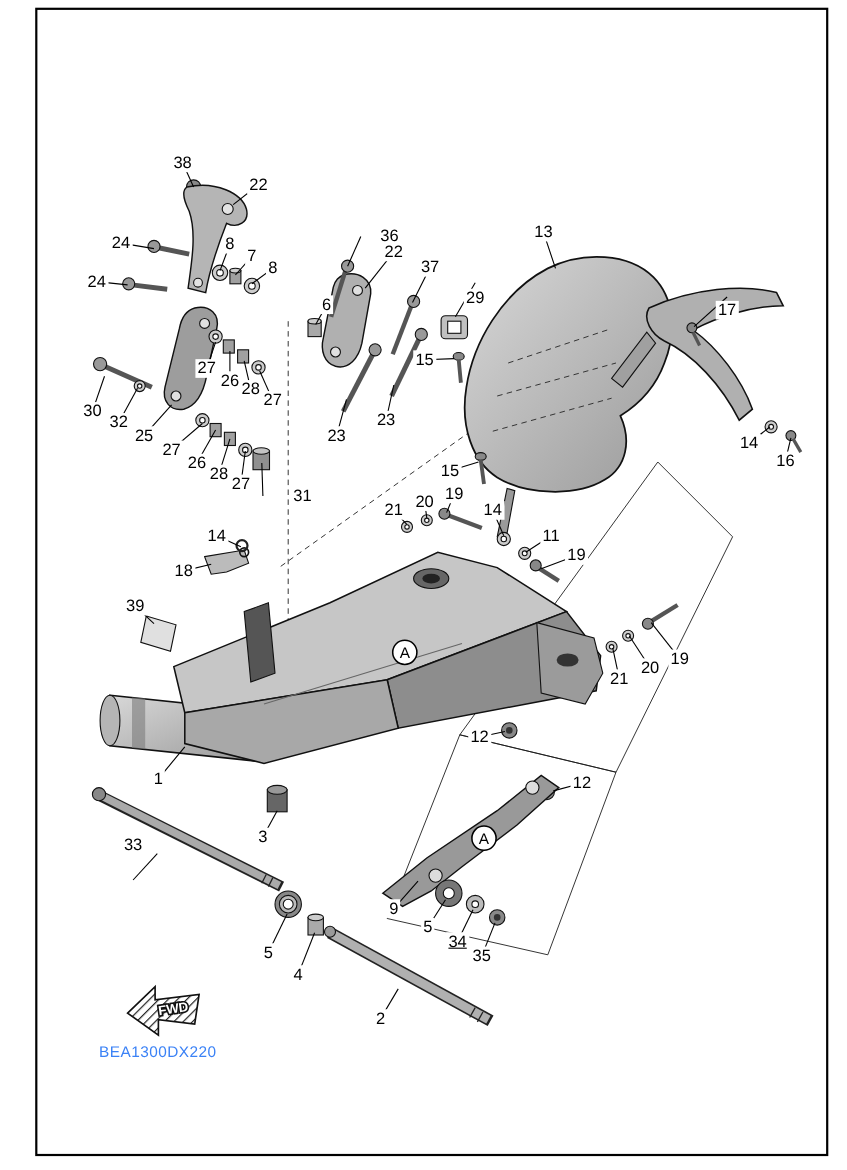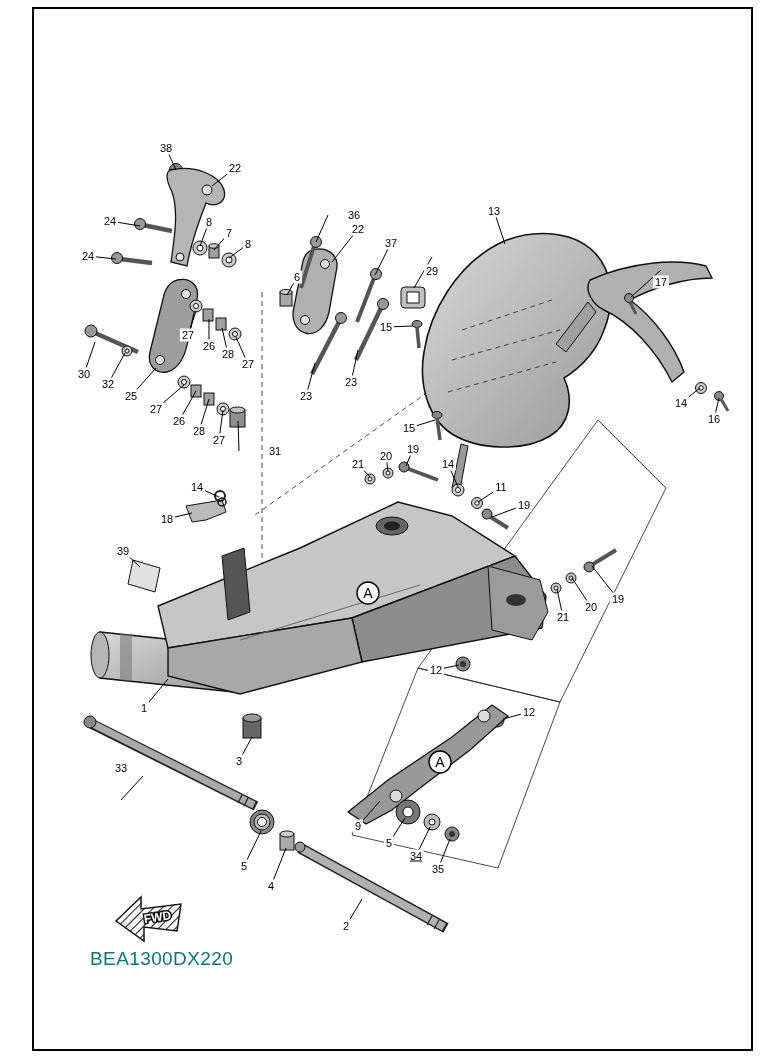--- a/index.html
+++ b/index.html
@@ -1,23 +1,23 @@
 <!DOCTYPE html>
 <html><head>
 <meta charset="utf-8">
 <style>
   *{margin:0;padding:0;box-sizing:border-box}
   html,body{background:#fff}
   body{font-family:"Liberation Sans",sans-serif}
   .stage{position:relative;width:770px;height:1064px;background:#fff;overflow:hidden}
   .stage > svg{position:absolute;left:0;top:0;z-index:1}
   #callout-layer{position:absolute;left:0;top:0;width:770px;height:1064px;z-index:3;pointer-events:none}
-  .callout{position:absolute;transform:translate(-50%,-50%);font-size:11px;line-height:1;
+  .callout{position:absolute;transform:translate(-50%,-50%);font-size:15px;line-height:1;
            color:#000;background:#fff;padding:1px 2px;white-space:nowrap}
-  .diagram-code{position:absolute;left:90px;top:948px;font-size:19px;letter-spacing:.4px;color:#0f766e;z-index:3}
+  .diagram-code{position:absolute;left:90px;top:948px;font-size:14px;letter-spacing:.4px;color:#3b82f6;z-index:3}
   #leader-lines line{stroke:#000;stroke-width:1}
   #view-markers circle{fill:#fff;stroke:#000;stroke-width:1.4}
   #view-markers text{font-size:14px;fill:#000;font-family:"Liberation Sans",sans-serif}
   .construct{stroke:#1a1a1a;stroke-width:.8;fill:none}
   .dashed{stroke:#333;stroke-width:.9;fill:none;stroke-dasharray:5 4}
 </style>
 </head>
 <body>
 
 <div class="stage">

